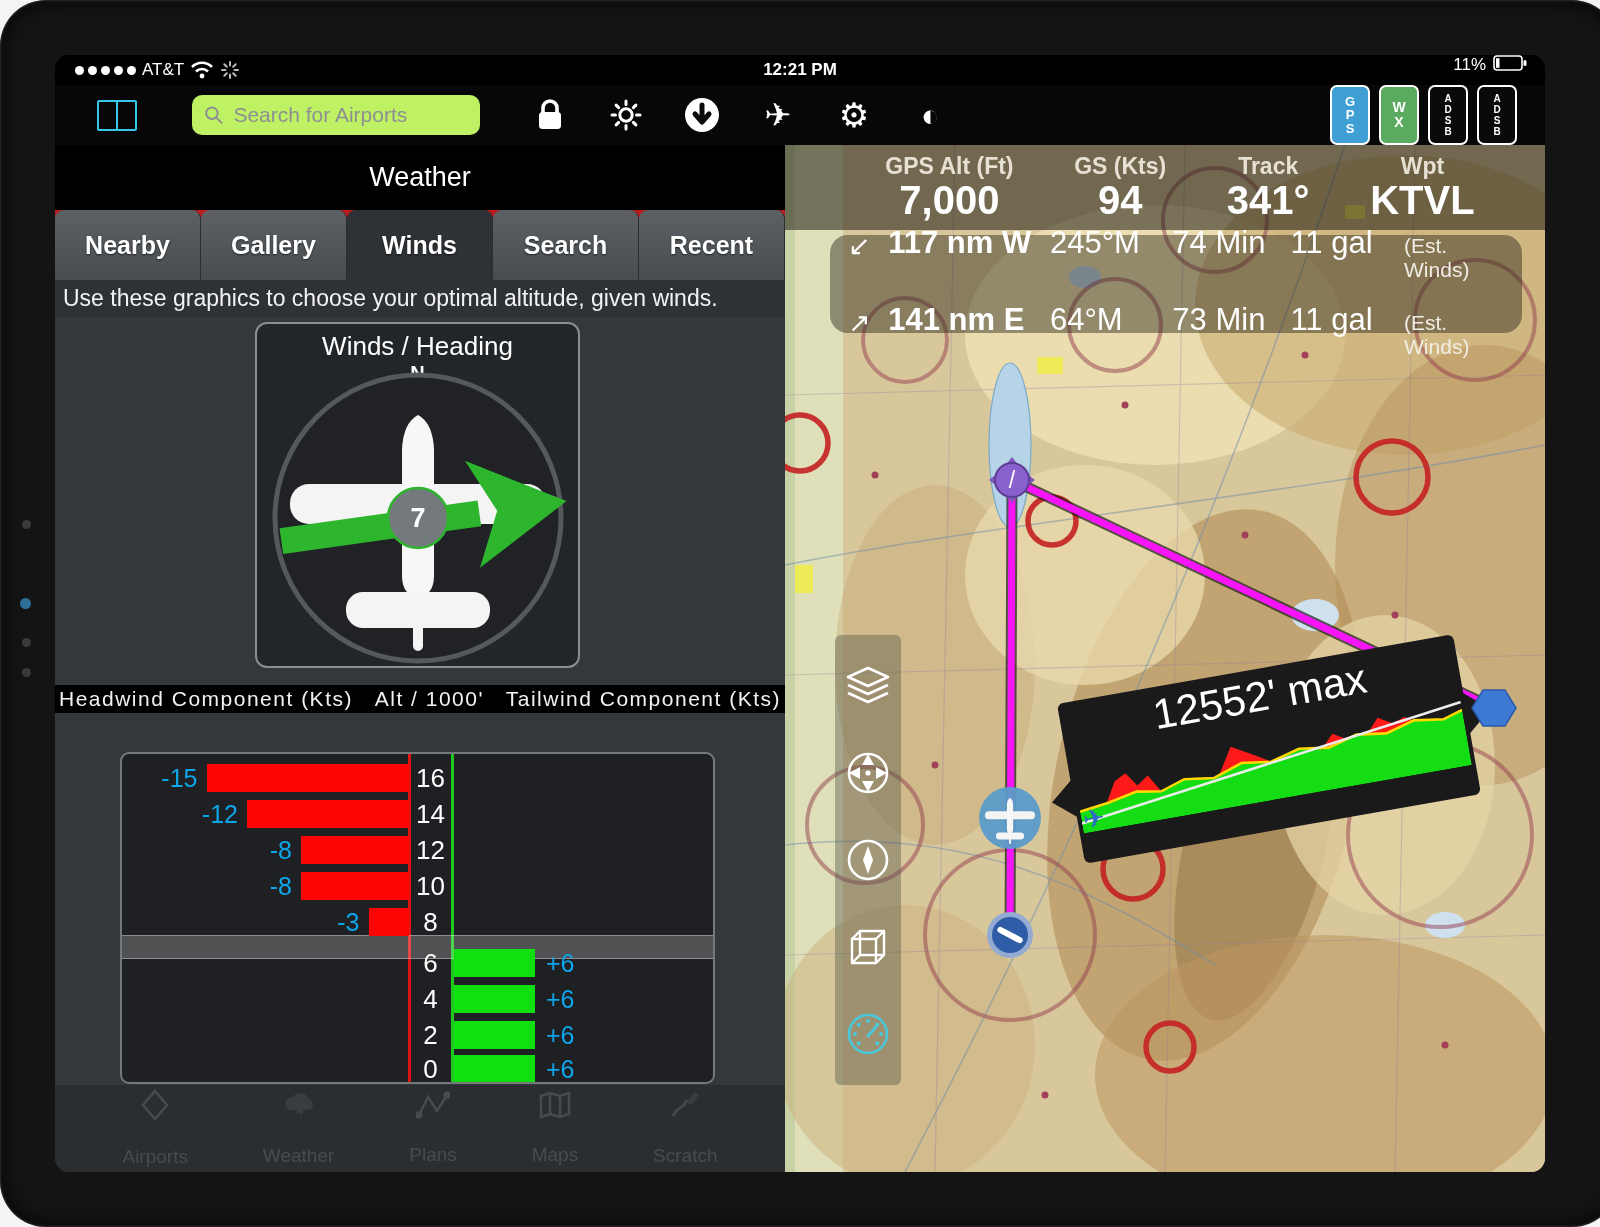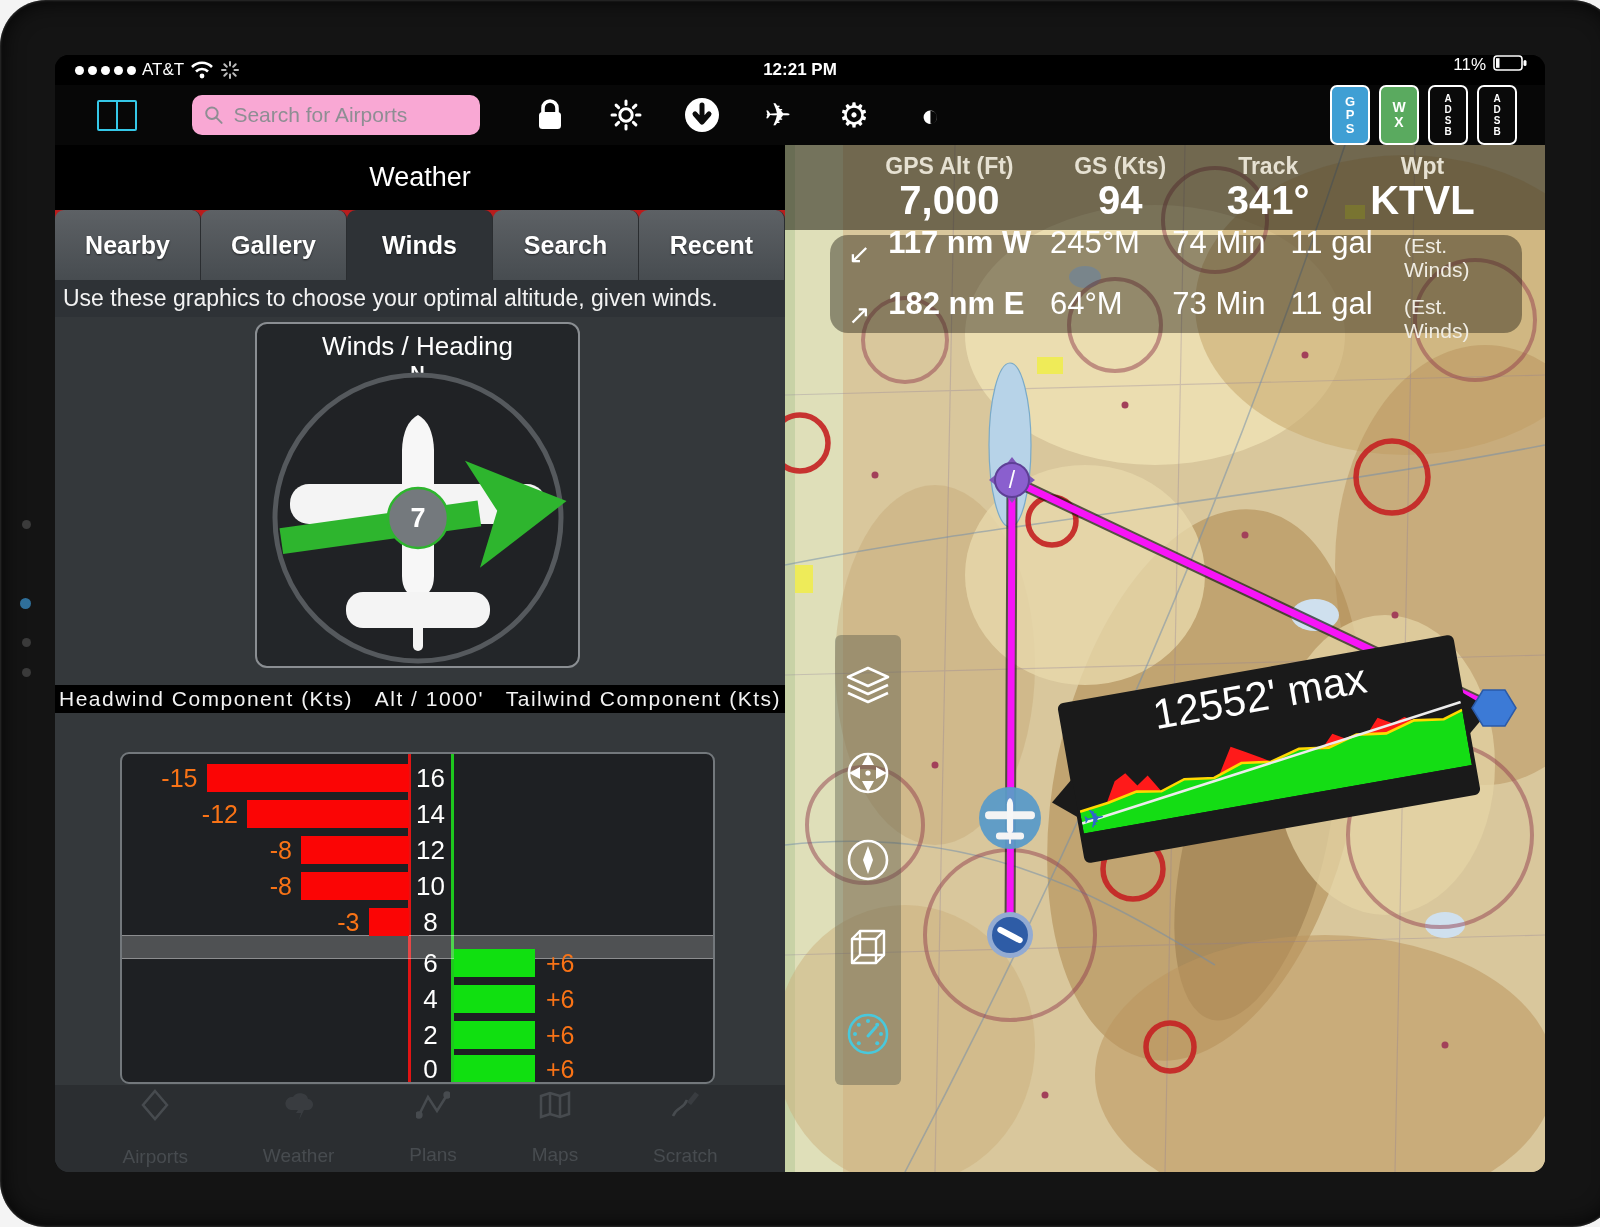--- a/index.html
+++ b/index.html
@@ -14,21 +14,21 @@
   .sb-dots{display:flex;gap:4px;}
   .sb-dots i{width:9px;height:9px;border-radius:50%;background:#fff;display:block;}
   .sb-time{position:absolute;left:0;right:0;top:0;height:30px;display:flex;align-items:center;justify-content:center;font-weight:bold;}
   .sb-right{position:absolute;right:18px;top:0;height:30px;display:flex;align-items:flex-start;gap:7px;}
 
   
   .toolbar{position:absolute;left:0;top:30px;width:100%;height:60px;background:#070707;display:flex;align-items:center;}
   .split-icon{margin-left:42px;width:36px;height:27px;border:2.5px solid #35c8e8;border-radius:2px;display:flex;}
   .split-icon i{flex:1;border-right:2.5px solid #35c8e8;}
   .split-icon i:last-child{border-right:none;}
-  .search{margin-left:55px;width:288px;height:40px;background:#f9a8d4;border-radius:10px;display:flex;align-items:center;padding:0 12px;box-sizing:border-box;gap:8px;}
+  .search{margin-left:55px;width:288px;height:40px;background:#bef264;border-radius:10px;display:flex;align-items:center;padding:0 12px;box-sizing:border-box;gap:8px;}
   .search input{border:none;outline:none;font-size:21px;color:#444;width:100%;font-family:"Liberation Sans",sans-serif;background:transparent;}
   .search input::placeholder{color:#8e8e93;}
   .tb-ic{width:44px;height:44px;display:flex;align-items:center;justify-content:center;color:#fff;}
   .glyph{font-size:30px;line-height:1;color:#fff;}
   .badges{margin-left:auto;margin-right:28px;display:flex;gap:9px;}
   .badge{width:36px;min-height:50px;border:2px solid #fff;border-radius:7px;color:#fff;font-weight:bold;display:flex;align-items:center;justify-content:center;text-align:center;white-space:pre-line;line-height:1.05;padding:3px 0;}
   .badge.gps{background:#3f9fd4;font-size:13px;}
   .badge.wx{background:#5aaa5f;font-size:14px;}
   .badge.adsb{background:#0a0a0a;font-size:10px;line-height:1.1;}
 
@@ -48,40 +48,40 @@
   .col-headers{position:absolute;left:0;top:540px;width:100%;height:28px;background:#000;color:#f2f2f2;font-size:21px;letter-spacing:1.5px;display:flex;align-items:center;justify-content:space-between;padding:0 4px;box-sizing:border-box;}
 
   .chart{position:absolute;left:65px;top:607px;width:595px;height:332px;background:#1e2023;border:2px solid #73787c;border-radius:9px;box-sizing:border-box;overflow:hidden;}
   .vline{position:absolute;top:0;bottom:0;width:3px;}
   .vline.red{left:286px;background:#e01414;}
   .vline.green{left:329px;background:#1ec81e;}
   .band{position:absolute;left:0;width:100%;top:181px;height:22px;background:rgba(255,255,255,.22);border-top:1px solid rgba(255,255,255,.35);border-bottom:1px solid rgba(255,255,255,.35);}
   .bar{position:absolute;height:28px;}
   .bar.red{background:#fb0505;}
   .bar.green{background:#10e010;}
-  .chart-val{position:absolute;color:#f97316;font-size:25px;height:28px;line-height:28px;}
+  .chart-val{position:absolute;color:#0ea5e9;font-size:25px;height:28px;line-height:28px;}
   .chart-alt{position:absolute;left:288px;width:41px;text-align:center;color:#fff;font-size:26px;height:28px;line-height:28px;}
 
   .dock{position:absolute;left:0;top:940px;width:100%;height:87px;background:#2b2e31;display:flex;align-items:center;justify-content:space-around;padding:0 30px;box-sizing:border-box;}
   .dock-item{display:flex;flex-direction:column;align-items:center;gap:20px;opacity:.45;color:#6a7075;font-size:19px;}
 
   
   .map{position:absolute;left:730px;top:90px;width:760px;height:1027px;overflow:hidden;background:#d9c79c;}
   .map > svg.mapbg{position:absolute;left:0;top:0;}
   .routes{position:absolute;left:0;top:0;pointer-events:none;}
   .datastrip{position:absolute;left:0;top:0;width:100%;height:85px;background:rgba(28,26,16,.55);display:flex;align-items:center;justify-content:space-around;padding:0 40px 0 70px;box-sizing:border-box;}
   .ds-cell{text-align:center;color:#fff;}
   .ds-label{font-size:23px;color:#e6e1d2;font-weight:bold;}
   .ds-value{font-size:40px;font-weight:bold;margin-top:-2px;}
   .infobox{position:absolute;left:45px;top:90px;width:692px;height:98px;background:rgba(40,36,24,.45);border-radius:18px;color:#fff;display:flex;flex-direction:column;justify-content:center;gap:4px;padding:0 18px;box-sizing:border-box;}
   .info-row{display:flex;align-items:baseline;font-size:31px;gap:0;}
   .info-row .dir{font-size:27px;width:46px;align-self:center;}
   .info-row .dist{width:185px;font-weight:bold;}
   .info-row .brg{width:140px;}
-  .info-row .tim{width:135px;}
+  .info-row .tim{width:135px;margin-top:16px;}
   .info-row .fuel{width:130px;}
   .info-row .note{font-size:21px;color:#f0ede4;}
 
   .side-tools{position:absolute;left:50px;top:490px;width:66px;height:450px;background:rgba(86,88,74,.42);border-radius:6px;display:flex;flex-direction:column;align-items:center;justify-content:space-around;padding:8px 0;box-sizing:border-box;}
   .side-tools .tool{width:48px;height:48px;display:flex;align-items:center;justify-content:center;}
 
   .ownship{position:absolute;left:194px;top:642px;width:62px;height:62px;}
   .wpt-purple{position:absolute;left:202px;top:310px;width:50px;height:50px;}
   .wpt-blue{position:absolute;left:201px;top:766px;width:48px;height:48px;}
   .wpt-hex{position:absolute;left:685px;top:539px;width:48px;height:48px;}
@@ -511,21 +511,21 @@
             <div class="info-row">
               <span class="dir">↙</span>
               <span class="dist">117 nm W</span>
               <span class="brg">245°M</span>
               <span class="tim">74 Min</span>
               <span class="fuel">11 gal</span>
               <span class="note">(Est. Winds)</span>
             </div>
             <div class="info-row">
               <span class="dir">↗</span>
-              <span class="dist">182 nm E</span>
+              <span class="dist">141 nm E</span>
               <span class="brg">64°M</span>
               <span class="tim">73 Min</span>
               <span class="fuel">11 gal</span>
               <span class="note">(Est. Winds)</span>
             </div>
           </div>
       </div>
 
     </div>
   </div>

